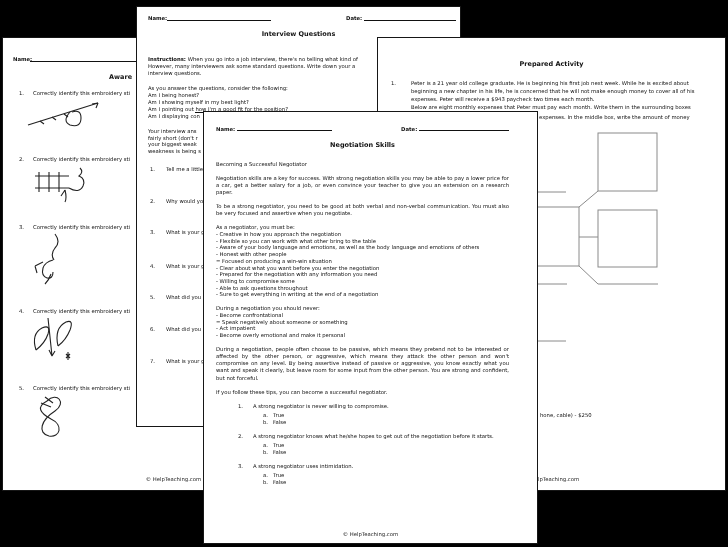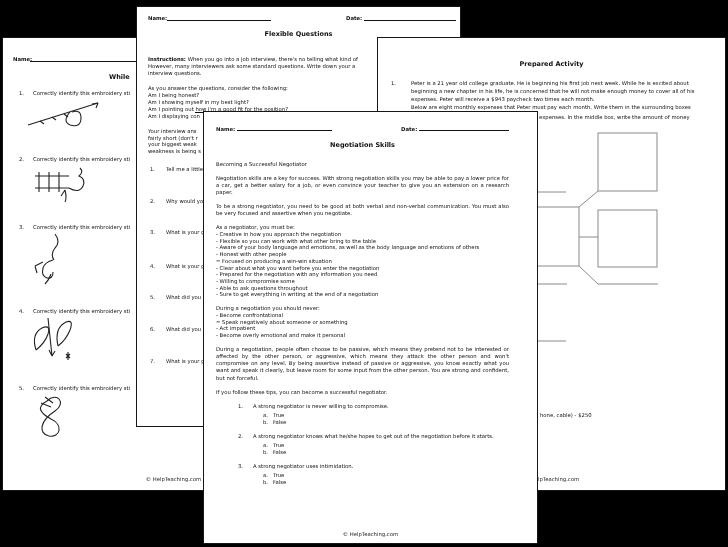--- a/index.html
+++ b/index.html
@@ -26,21 +26,21 @@
   .list{line-height:6.7px;}
 </style>
 </head>
 <body>
 
 <div id="canvas">
 
   <div class="page" style="left:2px;top:37px;width:343px;height:454px;z-index:1;">
     <span class="abs lbl" style="left:10px;top:18px;">Name:</span>
     <span class="abs blank-line" style="left:27px;top:18px;width:118px;"></span>
-    <div class="abs bold" style="left:106px;top:36px;font-size:6.5px;">While</div>
+    <div class="abs bold" style="left:106px;top:36px;font-size:6.5px;">Aware</div>
 
     <span class="abs" style="left:16px;top:52px;">1.</span>
     <span class="abs" style="left:30px;top:52px;">Correctly identify this embroidery sti</span>
     <svg class="stitch" style="left:23px;top:60px;" width="88" height="30" viewBox="0 0 88 30">
       <g fill="none" stroke="#222" stroke-width="1.1">
         <path d="M2,27 L72,5"></path>
           <path d="M72,5 l-6,1 M72,5 l-2,5"></path>
         <path d="M44,14 q-8,9 0,13 q11,3 11,-7 q0,-9 -9,-6"></path>
         <path d="M14,23 l4,3 M26,19 l4,3 M38,16 l4,3"></path>
       </g>
@@ -89,21 +89,21 @@
 
     <div class="footer" style="top:438px;">© HelpTeaching.com</div>
   </div>
 
   <div class="page" style="left:136px;top:6px;width:325px;height:421px;z-index:2;">
     <span class="abs lbl" style="left:11px;top:8px;">Name:</span>
     <span class="abs blank-line" style="left:30px;top:8px;width:104px;"></span>
     <span class="abs lbl" style="left:209px;top:8px;">Date:</span>
     <span class="abs blank-line" style="left:227px;top:8px;width:92px;"></span>
 
-    <div class="abs pgtitle" style="left:0;top:24px;">Flexible Questions</div>
+    <div class="abs pgtitle" style="left:0;top:24px;">Interview Questions</div>
 
     <div class="abs" style="left:11px;top:49px;">
       <span class="bold">Instructions:</span><span> When you go into a job interview, there's no telling what kind of</span>
     </div>
     <div class="abs" style="left:11px;top:56px;">However, many interviewers ask some standard questions. Write down your a</div>
     <div class="abs" style="left:11px;top:63px;">interview questions.</div>
 
     <div class="abs" style="left:11px;top:78px;">As you answer the questions, consider the following:</div>
     <div class="abs" style="left:11px;top:85px;">Am I being honest?</div>
     <div class="abs" style="left:11px;top:92px;">Am I showing myself in my best light?</div>

